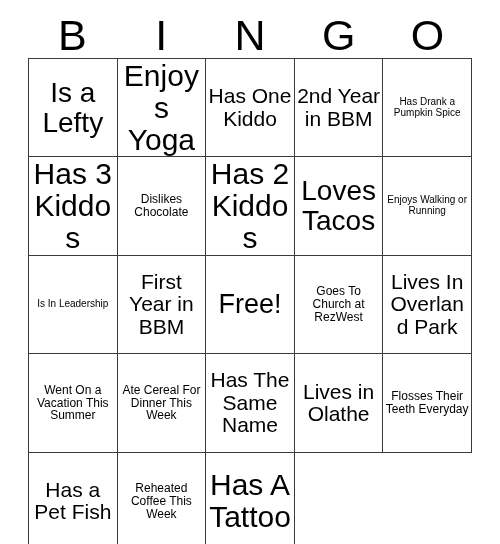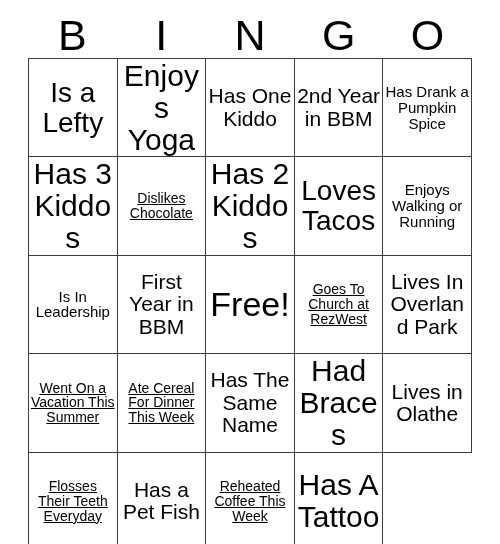--- a/index.html
+++ b/index.html
@@ -67,26 +67,26 @@
   .cell-text {
     display: block;
     width: 100%;
     line-height: 1.06;
     font-weight: 400;
     word-wrap: break-word;
     hyphens: none;
   }
 
   
-  .fs-xxl .cell-text { font-size: 34px; }
+  .fs-xxl .cell-text { font-size: 27px; }
   .fs-xl  .cell-text { font-size: 28px; }
   .fs-lg  .cell-text { font-size: 30px; }
   .fs-md  .cell-text { font-size: 21px; }
-  .fs-sm  .cell-text { font-size: 14px; text-decoration: underline; }
-  .fs-xs  .cell-text { font-size: 15px; }
+  .fs-sm  .cell-text { font-size: 12px; }
+  .fs-xs  .cell-text { font-size: 10px; }
 </style>
 </head>
 <body>
 
 <div id="card">
 
   <div id="header">
     <div class="header-cell">B</div>
     <div class="header-cell">I</div>
     <div class="header-cell">N</div>
@@ -146,23 +146,20 @@
 
     <div class="cell fs-sm">
         <span class="cell-text">Went On a Vacation This Summer</span>
       </div>
     <div class="cell fs-sm">
         <span class="cell-text">Ate Cereal For Dinner This Week</span>
       </div>
     <div class="cell fs-md">
         <span class="cell-text">Has The Same Name</span>
       </div>
-    <div class="cell fs-lg">
-        <span class="cell-text">Had Braces</span>
-      </div>
 
     <div class="cell fs-md">
         <span class="cell-text">Lives in Olathe</span>
       </div>
     <div class="cell fs-sm">
         <span class="cell-text">Flosses Their Teeth Everyday</span>
       </div>
     <div class="cell fs-md">
         <span class="cell-text">Has a Pet Fish</span>
       </div>

